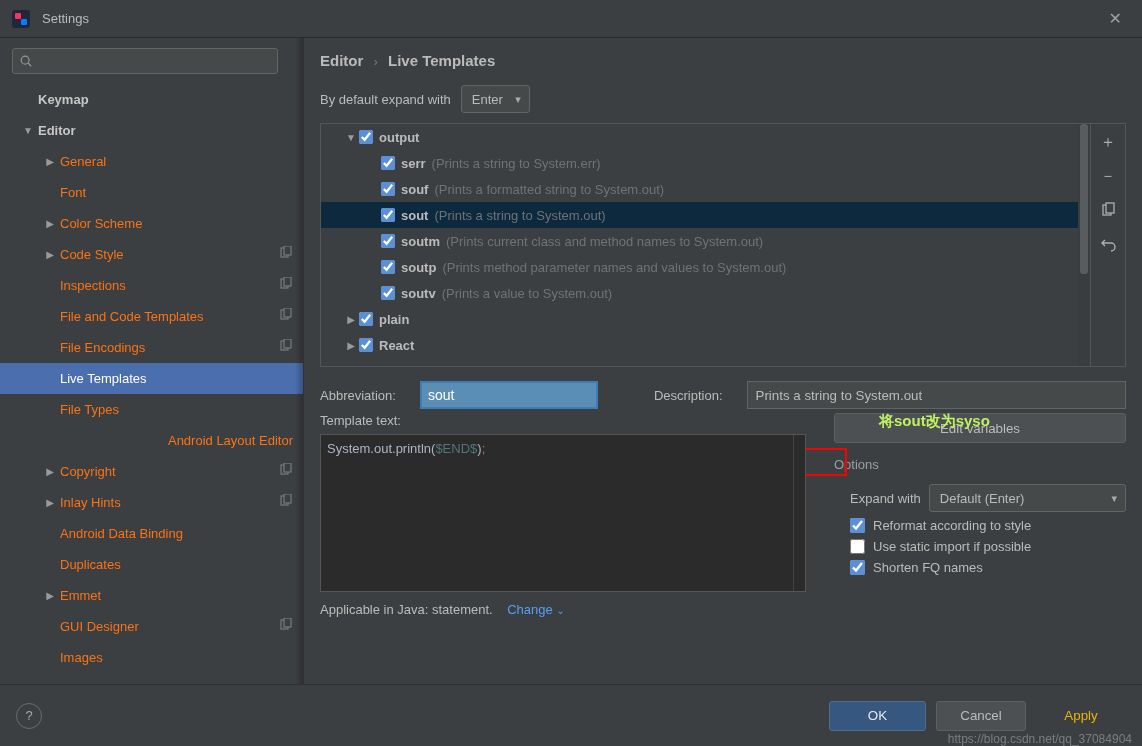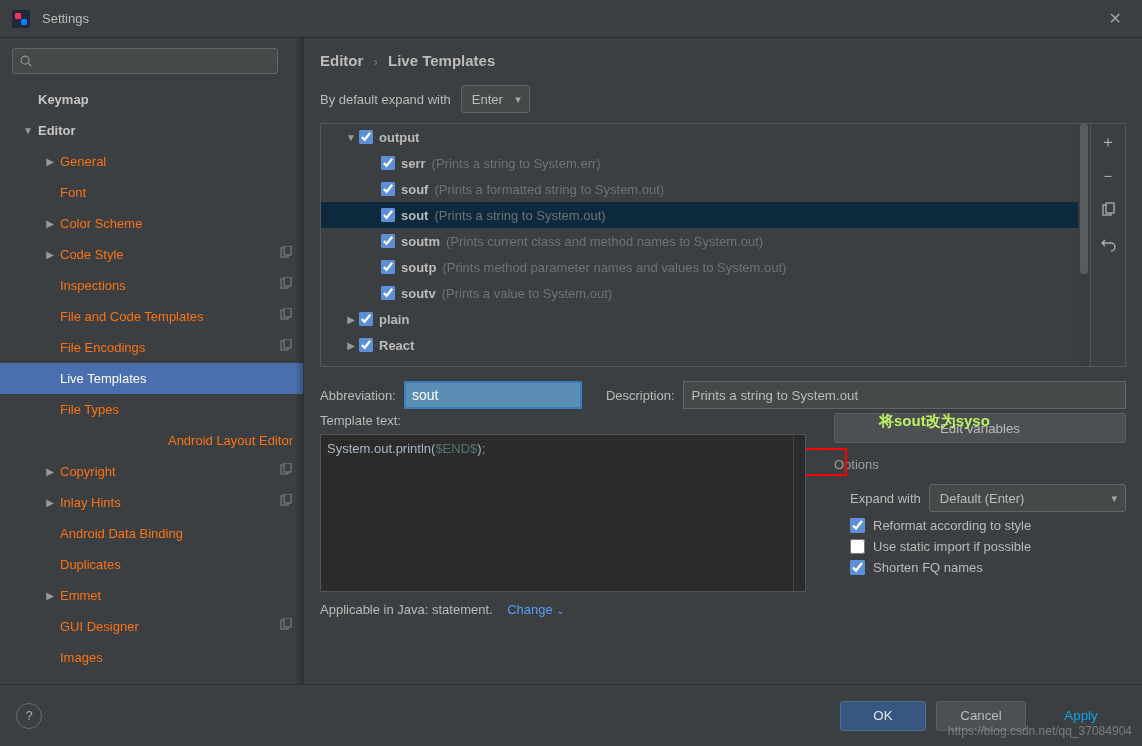--- a/index.html
+++ b/index.html
@@ -40,21 +40,21 @@
 .tt-row input[type=checkbox] { width: 14px; height: 14px; margin-right: 6px; accent-color: #5b8fd6; }
 .tt-row .name { font-weight: 600; color: #bbbbbb; margin-right: 6px; }
 .tt-row .desc { color: #6f7375; }
 .tt-row.d1 { padding-left: 22px; }
 .tt-row.d2 { padding-left: 44px; }
 .template-tools { width: 36px; background: #3c3f41; border: 1px solid #555; border-left: 1px solid #555; display: flex; flex-direction: column; align-items: center; padding-top: 6px; gap: 10px; }
 .template-tools .tool { width: 24px; height: 24px; color: #aeaeae; display: flex; align-items: center; justify-content: center; cursor: pointer; font-size: 16px; }
 .annot { position: absolute; color: #bef264; font-weight: 700; font-size: 15px; pointer-events: none; }
 .annot-text { left: 575px; top: 374px; }
 .annot-box { left: 437px; top: 410px; width: 106px; height: 28px; border: 2px solid #ff0000; }
-.form-row { display: flex; align-items: center; padding: 14px 16px 4px 16px; gap: 8px; }
+.form-row { display: flex; align-items: center; padding: 14px 16px 4px 16px; gap: 24px; }
 .form-row label { color: #bbbbbb; }
 .abbr-input { width: 178px; height: 28px; background: #5b8eb5; border: 2px solid #3c7cb8; color: #fff; padding: 0 6px; font-size: 14px; outline: none; }
 .desc-input { flex: 1; height: 28px; background: #45494a; border: 1px solid #646464; color: #bbb; padding: 0 8px; }
 .tmpl-body { display: flex; padding: 0 16px; gap: 28px; }
 .tmpl-left { flex: 1; }
 .tmpl-label { color: #bbbbbb; margin-bottom: 6px; }
 .tmpl-text { width: 100%; height: 158px; background: #2b2b2b; border: 1px solid #555; color: #a9b7c6; font-family: "Consolas", monospace; font-size: 13px; padding: 6px; position: relative; }
 .tmpl-text .kw { color: #a9b7c6; }
 .tmpl-text .paren { color: #a9b7c6; }
 .tmpl-text .var { color: #507874; }
@@ -64,24 +64,24 @@
 .btn { background: #4c5052; border: 1px solid #5e6060; color: #bbbbbb; height: 30px; border-radius: 3px; padding: 0 12px; cursor: pointer; display: inline-flex; align-items: center; justify-content: center; }
 .btn.wide { width: 100%; }
 .opts { margin-top: 14px; }
 .opts-title { color: #9e9e9e; margin-bottom: 12px; }
 .opt-row { display: flex; align-items: center; gap: 8px; margin-bottom: 6px; color: #bbbbbb; padding-left: 16px; }
 .opt-row input[type=checkbox] { width: 15px; height: 15px; accent-color: #5b8fd6; }
 .applicable { padding: 10px 16px; color: #bbbbbb; }
 .applicable .link { color: #589df6; cursor: pointer; }
 .footer { height: 62px; border-top: 1px solid #2f2f2f; display: flex; align-items: center; padding: 0 16px; gap: 10px; justify-content: flex-end; }
 .footer .help { width: 26px; height: 26px; border-radius: 50%; border: 1px solid #6a6a6a; color: #aaa; display: flex; align-items: center; justify-content: center; margin-right: auto; cursor: pointer; }
-.btn-primary { background: #365880; border: 1px solid #4c708c; color: #e8e8e8; width: 86px; }
+.btn-primary { background: #365880; border: 1px solid #4c708c; color: #e8e8e8; width: 97px; }
 .btn-secondary { width: 90px; }
-.btn-ghost { border: none; background: transparent; color: #0ea5e9; width: 90px; }
-.watermark { position: absolute; right: 10px; bottom: 8px; color: #b8b8b8; opacity: 0.5; font-size: 12px; pointer-events: none; }
+.btn-ghost { border: none; background: transparent; color: #eab308; width: 90px; }
+.watermark { position: absolute; right: 10px; bottom: 0; color: #b8b8b8; opacity: 0.5; font-size: 12px; pointer-events: none; }
 </style>
 </head>
 <body>
 
 <div class="titlebar">
   <div class="app-icon"></div>
   <div class="title">Settings</div>
   <div class="close">✕</div>
 </div>
 

